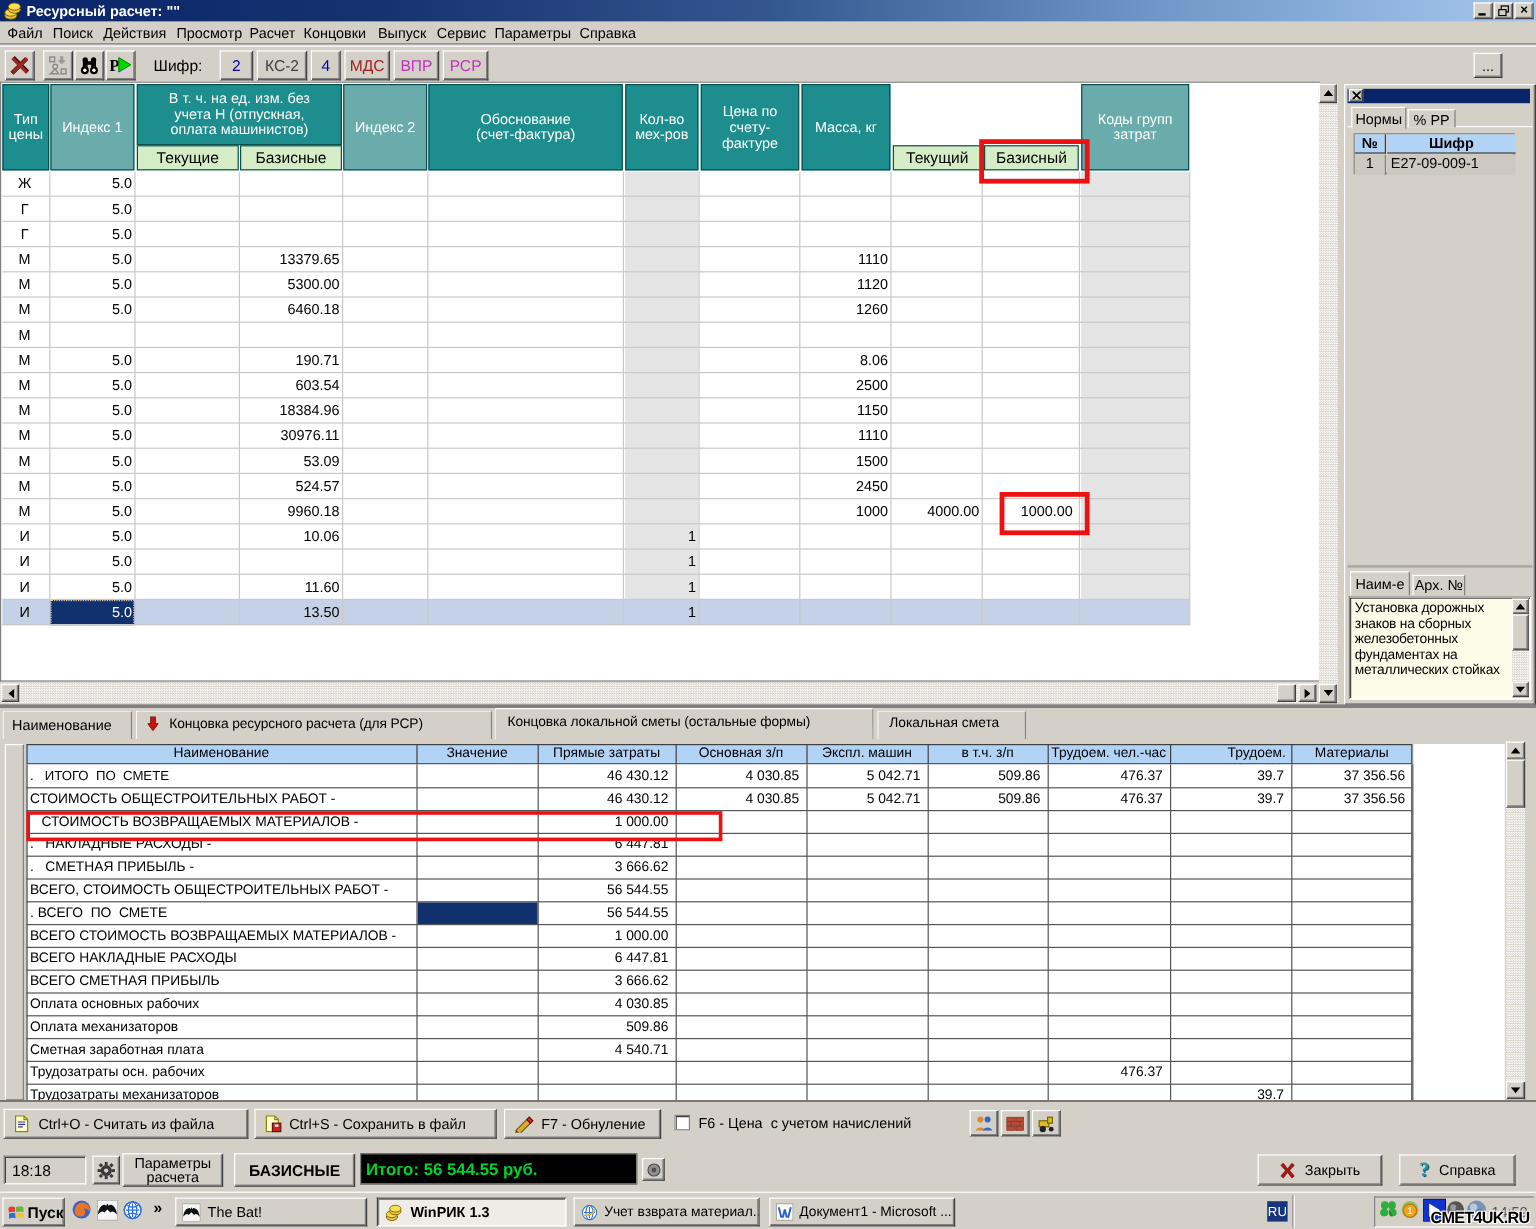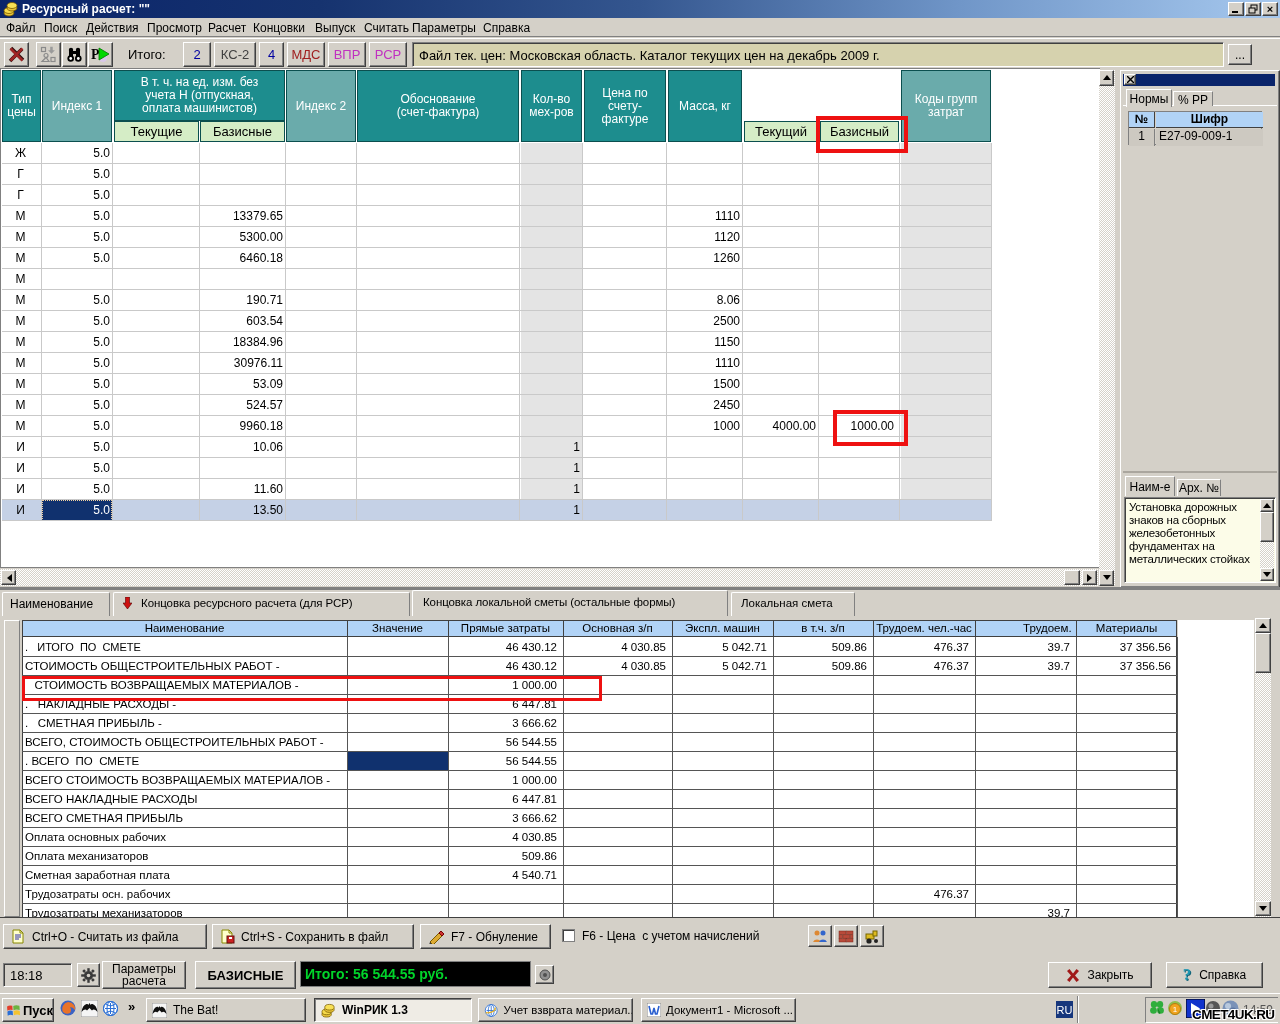--- a/index.html
+++ b/index.html
@@ -43,21 +43,21 @@
 </div>
 
 <div class="abs" style="left:0;top:18px;width:1280px;height:19px;background:#d4d0c8;border-bottom:1px solid #808080;">
   <span class="abs" style="left:6px;top:3px;">Файл</span>
   <span class="abs" style="left:44px;top:3px;">Поиск</span>
   <span class="abs" style="left:86px;top:3px;">Действия</span>
   <span class="abs" style="left:147px;top:3px;">Просмотр</span>
   <span class="abs" style="left:208px;top:3px;">Расчет</span>
   <span class="abs" style="left:253px;top:3px;">Концовки</span>
   <span class="abs" style="left:315px;top:3px;">Выпуск</span>
-  <span class="abs" style="left:364px;top:3px;">Считать</span>
+  <span class="abs" style="left:364px;top:3px;">Сервис</span>
   <span class="abs" style="left:412px;top:3px;">Параметры</span>
   <span class="abs" style="left:483px;top:3px;">Справка</span>
 </div>
 
 <div class="abs" style="left:0;top:38px;width:1280px;height:30px;background:#d4d0c8;border-top:1px solid #fff;">
   <div class="btn abs" style="left:4px;top:3px;width:25px;height:25px;">
     <svg width="17" height="17" viewBox="0 0 17 17">
         <path d="M3 2 L15 14 M14 3 L2 15" stroke="#301010" stroke-width="3.6" fill="none"></path>
         <path d="M2.5 2.5 L14.5 14.5 M14.5 2.5 L2.5 14.5" stroke="#a02424" stroke-width="2.6" fill="none"></path>
       </svg>
@@ -86,30 +86,27 @@
         <circle cx="12.3" cy="11.5" r="1.4" fill="#fff"></circle>
       </svg>
   </div>
   <div class="btn abs" style="left:88px;top:3px;width:25px;height:25px;">
     <svg width="19" height="17" viewBox="0 0 19 17">
         <circle cx="12" cy="12" r="4" fill="#d8c8e8"></circle>
         <text x="0" y="13" font-family="Liberation Serif" font-size="14" font-weight="bold" fill="#000">P</text>
         <path d="M8 2 L18 8 L8 14 z" fill="#00d800" stroke="#007700" stroke-width="0.8"></path>
       </svg>
   </div>
-  <span class="abs" style="left:128px;top:8px;font-size:13px;">Итого:</span>
+  <span class="abs" style="left:128px;top:8px;font-size:13px;">Шифр:</span>
   <div class="btn abs" style="left:183px;top:3px;width:28px;height:25px;color:#0000a0;font-size:13px;">2</div>
   <div class="btn abs" style="left:214px;top:3px;width:42px;height:25px;color:#404040;font-size:13px;">КС-2</div>
   <div class="btn abs" style="left:259px;top:3px;width:25px;height:25px;color:#0000a0;font-size:13px;">4</div>
   <div class="btn abs" style="left:287px;top:3px;width:38px;height:25px;color:#a02020;font-size:13px;">МДС</div>
   <div class="btn abs" style="left:328px;top:3px;width:38px;height:25px;color:#c030c0;font-size:13px;">ВПР</div>
   <div class="btn abs" style="left:369px;top:3px;width:38px;height:25px;color:#c030c0;font-size:13px;">РСР</div>
-  <div class="abs sunken" style="left:412px;top:3px;width:812px;height:25px;background:#d6d2ae;">
-    <span class="abs" style="left:6px;top:5px;font-size:13px;">Файл тек. цен: Московская область. Каталог текущих цен на декабрь 2009 г.</span>
-  </div>
   <div class="btn abs" style="left:1228px;top:5px;width:24px;height:21px;font-size:12px;">...</div>
 </div>
 
 <div class="abs" style="left:0;top:68px;width:1100px;height:500px;background:#fff;border:1px solid #808080;border-right:none;">
 </div>
 <div id="grid" class="abs" style="left:2px;top:70px;width:1097px;height:498px;">
 <div class="hdrD" style="position:absolute;left:0px;top:0px;width:39px;height:72px;font-size:12px;line-height:13px;">Тип<br>цены</div>
 <div class="hdrL" style="position:absolute;left:40px;top:0px;width:70px;height:72px;font-size:12px;line-height:13px;">Индекс 1</div>
 <div class="hdrD" style="position:absolute;left:112px;top:0px;width:171px;height:51px;font-size:12px;line-height:13px;padding:0 2px;">В т. ч. на ед. изм. без<br>учета Н (отпускная,<br>оплата машинистов)</div>
 <div class="hdrG" style="position:absolute;left:112px;top:51px;width:85px;height:21px;font-size:13px;line-height:13px;">Текущие</div>

